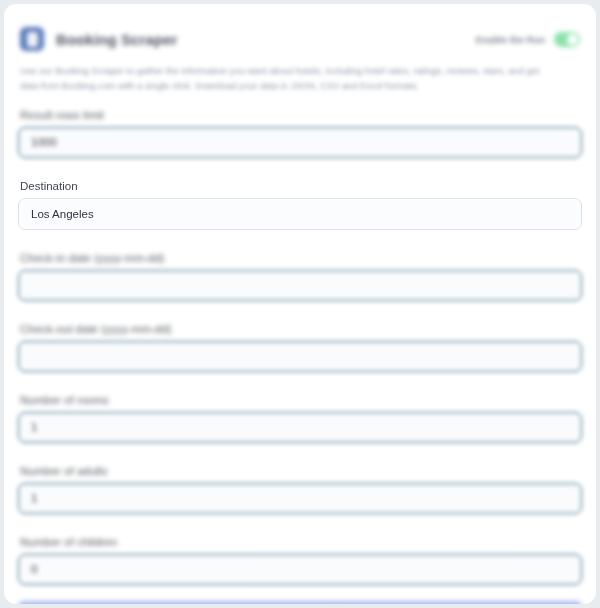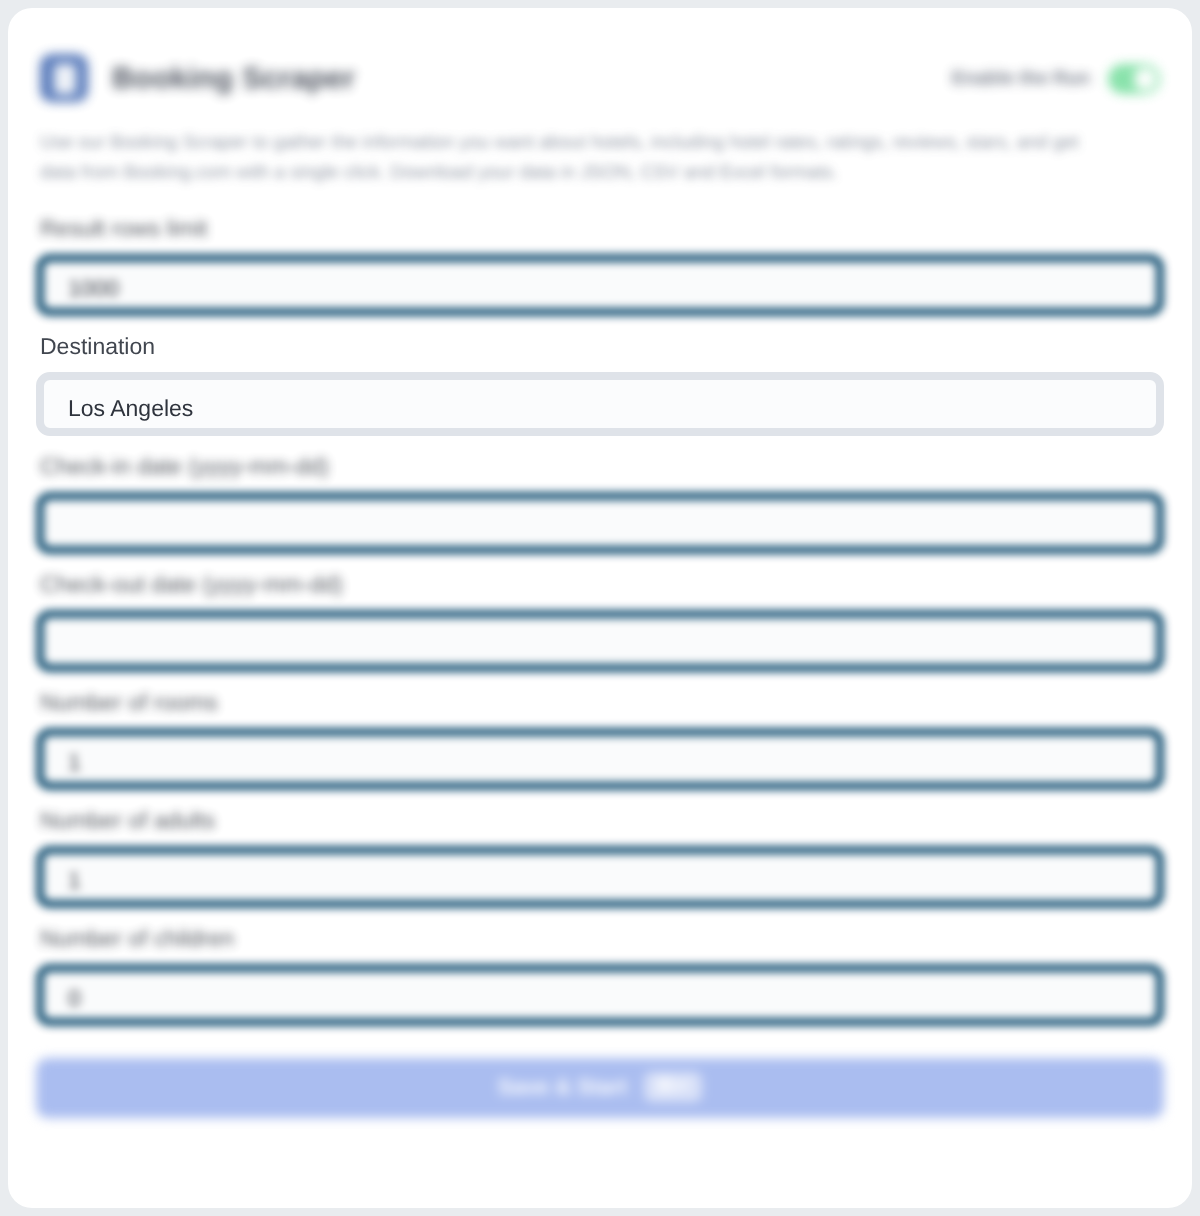--- a/index.html
+++ b/index.html
@@ -104,37 +104,37 @@
     opacity: .85;
     max-width: 560px;
   }
 
   
   .form {
     padding: 14px 14px 0 14px;
   }
 
   .field {
-    margin-top: 10px;
+    margin-top: 22px;
   }
   .field:first-child { margin-top: 0; }
 
   .field-label {
     font-size: 11.5px;
     color: #41464f;
     padding: 0 2px 6px 2px;
     display: block;
   }
 
   .field-input {
     display: block;
     width: 100%;
     height: 31px;
     border-radius: 7px;
-    border: 4px solid #0c4a6e;
+    border: 1px solid #0c4a6e;
     background: #fafbfc;
     padding: 0 12px;
     font-family: "Liberation Sans", sans-serif;
     font-size: 11.5px;
     color: #2f343d;
     line-height: 29px;
     white-space: nowrap;
     overflow: hidden;
   }
 

